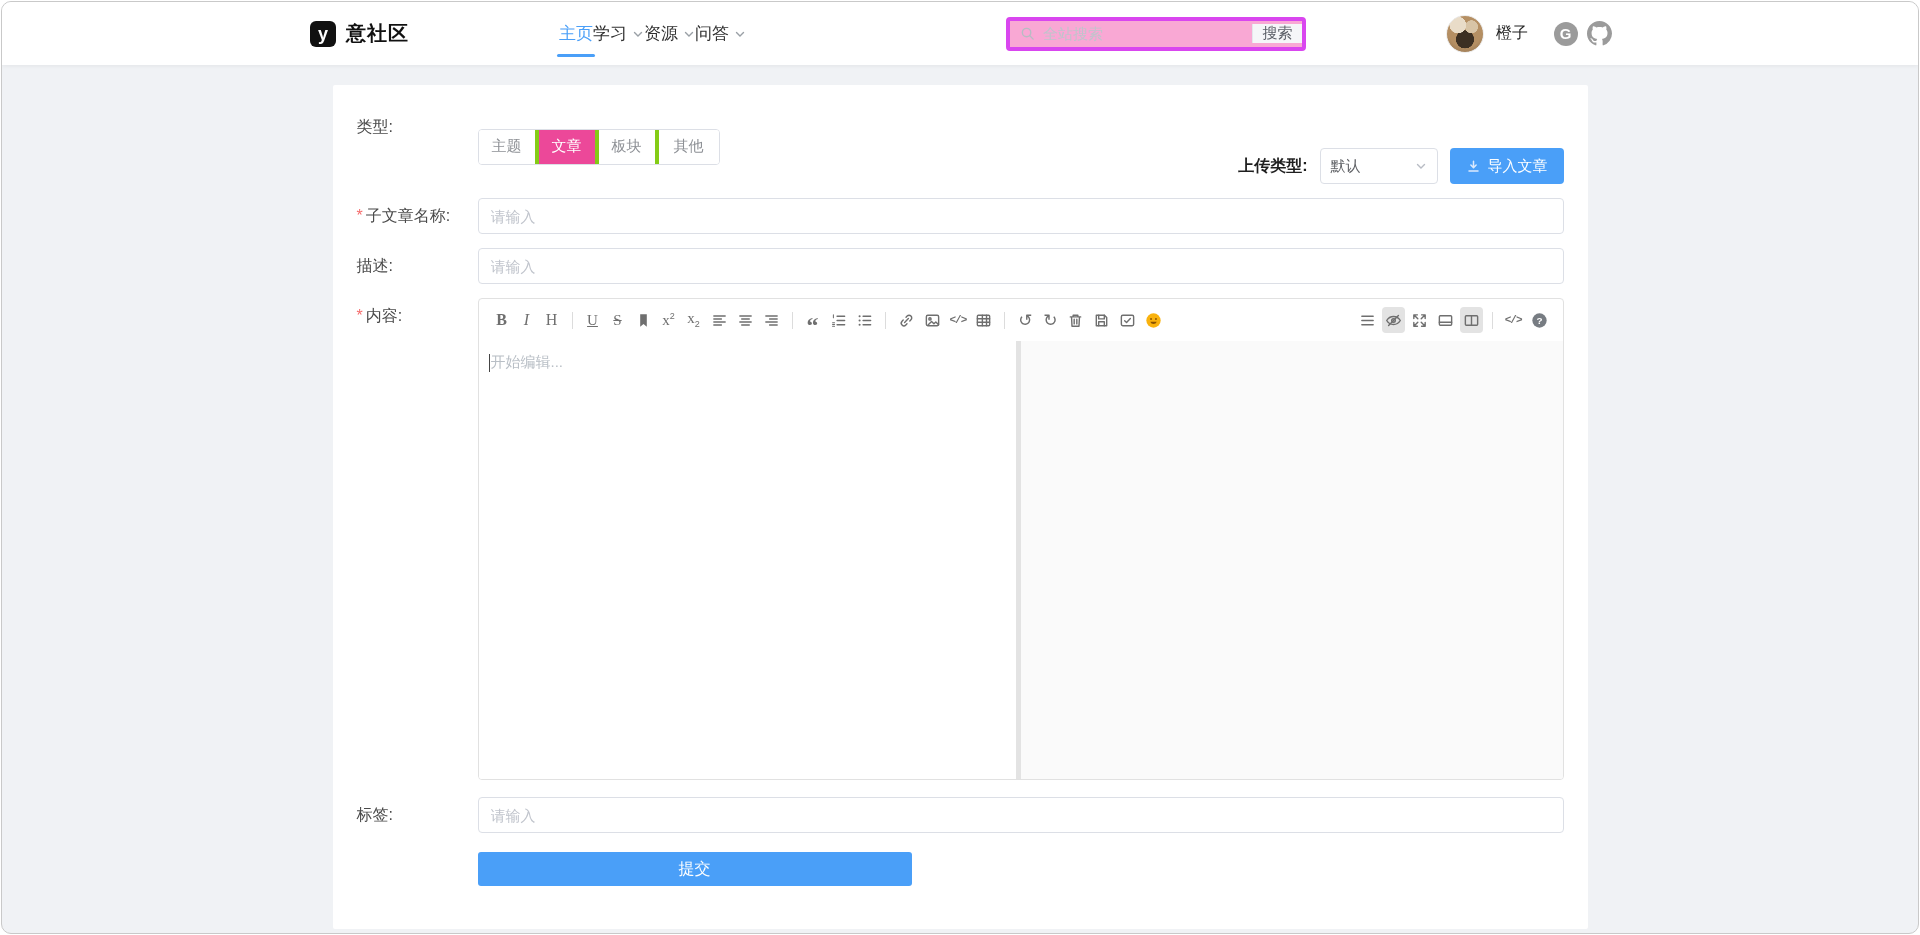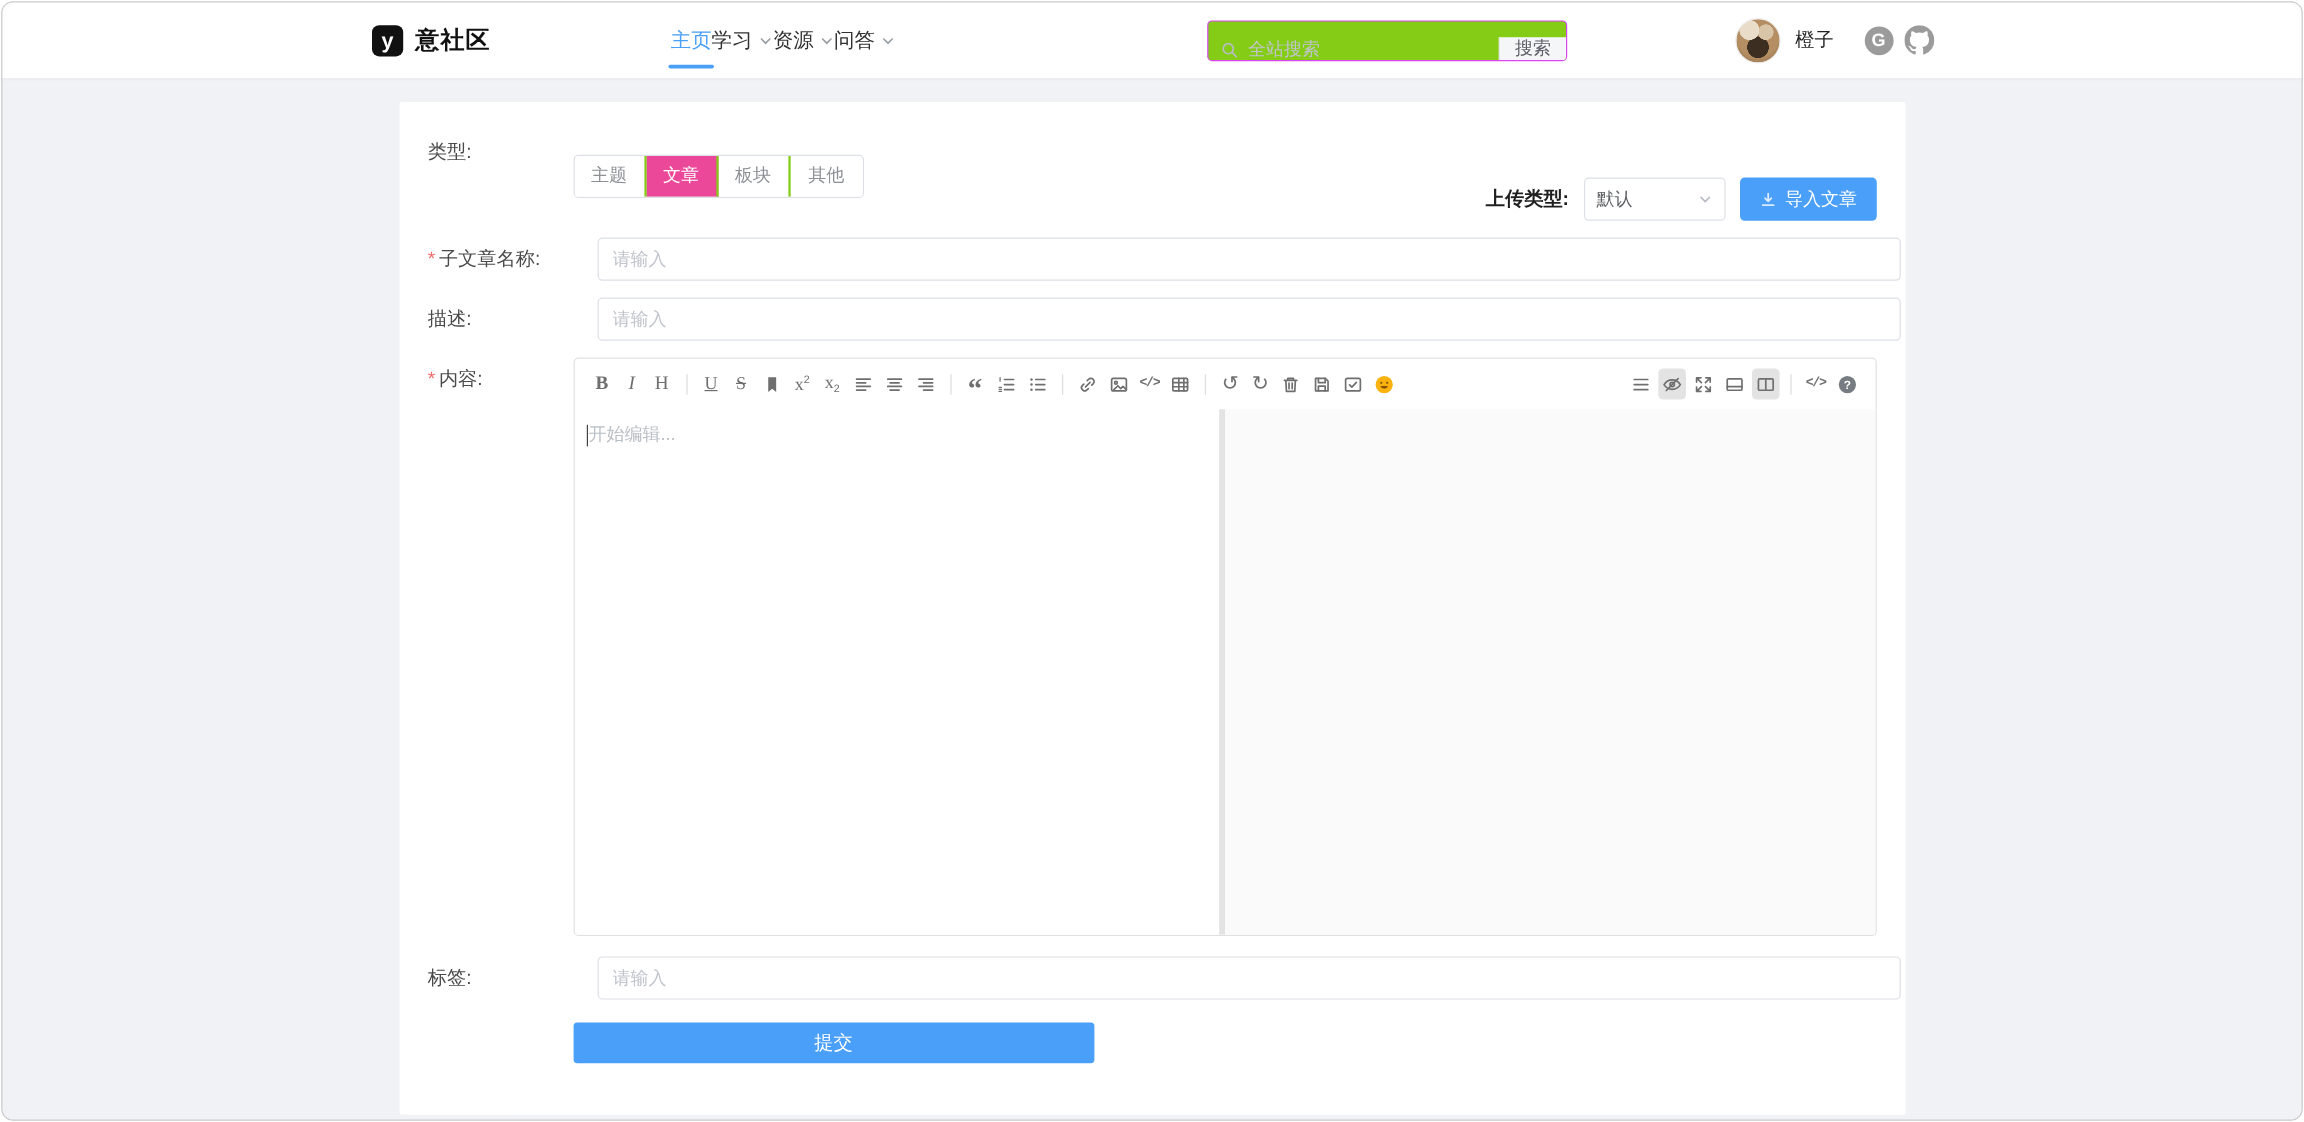--- a/index.html
+++ b/index.html
@@ -8,21 +8,21 @@
 
   
   .navbar { height:63px; background:#fff; display:flex; align-items:center; padding:0 306px 0 308px; box-shadow:0 1px 4px rgba(0,0,0,.06); position:relative; z-index:5; }
   .brand { display:flex; align-items:center; gap:10px; }
   .logo { width:26px; height:26px; background:#111; color:#fff; border-radius:6px; display:flex; align-items:center; justify-content:center; font-weight:bold; font-size:18px; line-height:1; }
   .brand-title { font-size:20px; font-weight:bold; color:#111; letter-spacing:1px; }
   .nav { display:flex; align-items:center; margin-left:150px; height:100%; }
   .nav-item { display:flex; align-items:center; gap:5px; font-size:17px; color:#303030; cursor:pointer; position:relative; height:100%; }
   .nav-item.active { color:#4a9ff8; }
   .nav-item.active::after { content:""; position:absolute; left:-2px; right:-2px; bottom:8px; height:3px; border-radius:2px; background:#4a9ff8; }
-  .search-group { margin-left:auto; display:flex; align-items:flex-end; height:34px; width:300px; border:1px solid #d946ef; border-radius:4px; overflow:hidden; background:#84cc16; }
+  .search-group { margin-left:auto; display:flex; align-items:center; height:34px; width:300px; border:4px solid #d946ef; border-radius:4px; overflow:hidden; background:#f9a8d4; }
   .search-box { flex:1; display:flex; align-items:center; padding:0 10px; gap:8px; }
   .search-box input { border:none; outline:none; flex:1; font-size:15px; color:#333; background:transparent; }
   .search-box input::placeholder { color:#c0c4cc; }
   .search-btn { width:62px; background:#f5f6f8; border:none; border-left:1px solid #e4e7ec; color:#5a5e66; font-size:15px; cursor:pointer; }
   .user-cluster { margin-left:140px; display:flex; align-items:center; }
   .avatar { width:38px; height:38px; border-radius:50%; background:
       radial-gradient(circle at 30% 25%, #e9dcc8 0 22%, transparent 23%),
       radial-gradient(circle at 68% 30%, #d8c4a6 0 18%, transparent 19%),
       radial-gradient(circle at 50% 65%, #3c2f22 0 30%, transparent 31%),
       radial-gradient(circle at 50% 40%, #b58f63 0 60%, #8a6b4a 100%);
@@ -36,30 +36,30 @@
   .card { width:1255px; height:844px; margin:0 auto; background:#fff; border-radius:2px; padding:24px 24px 0 24px; }
 
   .form-row { display:flex; margin-bottom:14px; }
   .label-col { width:121px; flex:none; font-size:16px; color:#4a4a4a; padding-top:8px; }
   .req { color:#f56c6c; margin-right:3px; }
   .control-col { flex:1; min-width:0; }
 
   
   .type-row-controls { display:flex; align-items:center; }
   .seg-group { display:flex; border:1px solid #dcdfe6; border-radius:4px; overflow:hidden; height:36px; }
-  .seg-btn { width:60px; display:flex; align-items:center; justify-content:center; font-size:15px; color:#8d9095; background:#fff; border:none; border-right:2px solid #84cc16; cursor:pointer; }
+  .seg-btn { width:60px; display:flex; align-items:center; justify-content:center; font-size:15px; color:#8d9095; background:#fff; border:none; border-right:4px solid #84cc16; cursor:pointer; }
   .seg-btn:last-child { border-right:none; }
   .seg-btn.active { background:#ec4899; color:#fff; }
   .upload-group { margin-left:auto; display:flex; align-items:center; gap:12px;margin-top:39px; }
   .upload-label { font-size:16px; font-weight:bold; color:#1f1f1f; }
   .select { width:118px; height:36px; border:1px solid #dcdfe6; border-radius:4px; display:flex; align-items:center; padding:0 10px; font-size:15px; color:#606266; cursor:pointer; background:#fff; }
   .select .sel-val { flex:1; }
   .btn-primary { height:36px; background:#4a9ff8; color:#fff; border:none; border-radius:4px; font-size:15px; padding:0 16px; display:flex; align-items:center; gap:7px; cursor:pointer; }
 
-  .text-input { width:100%; height:36px; border:1px solid #dcdfe6; border-radius:4px; padding:0 12px; font-size:15px; color:#333; outline:none; background:#fff;margin-left:20px; }
+  .text-input { width:100%; height:36px; border:1px solid #dcdfe6; border-radius:4px; padding:0 12px; font-size:15px; color:#333; outline:none; background:#fff; }
   .text-input::placeholder { color:#c0c4cc; }
 
   
   .editor { border:1px solid #e1e1e1; border-radius:4px; height:482px; display:flex; flex-direction:column; overflow:hidden; background:#fff; }
   .toolbar { height:42px; flex:none; display:flex; align-items:center; padding:0 12px; gap:3px; }
   .tool { min-width:22px; height:26px; padding:0 3px; display:flex; align-items:center; justify-content:center; color:#6f6f6f; border-radius:4px; cursor:pointer; }
   .tool.active { background:#e3e3e3; }
   .tool-sep { width:1px; height:17px; background:#dcdcdc; margin:0 6px; }
   .toolbar-right { margin-left:auto; display:flex; align-items:center; gap:3px; }
   .tg { font-family:"Liberation Serif","DejaVu Serif",serif; font-size:15px; line-height:1; }

